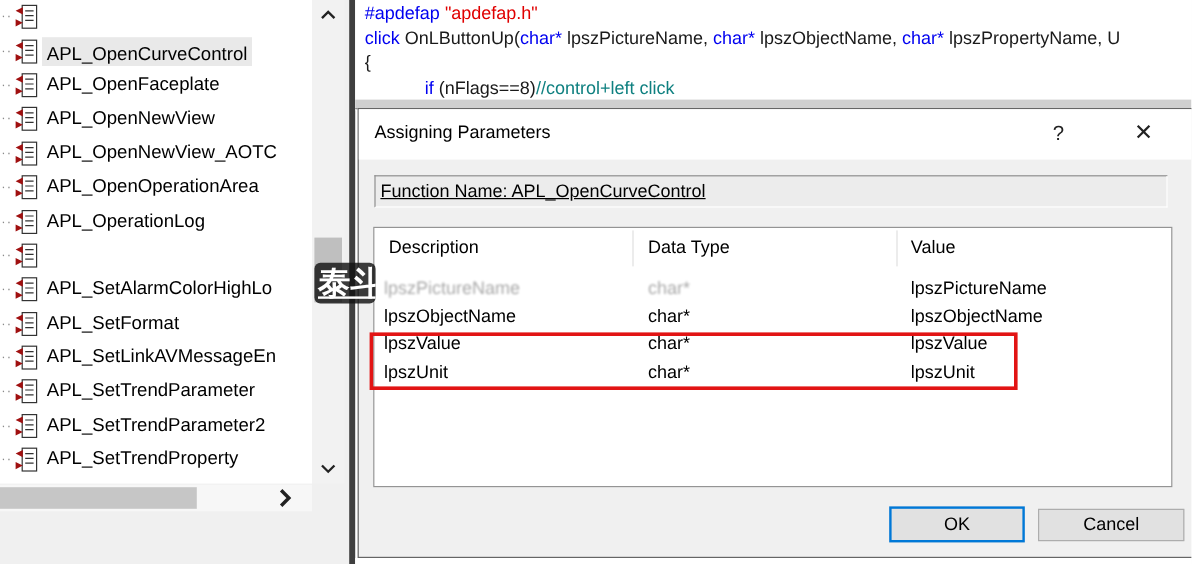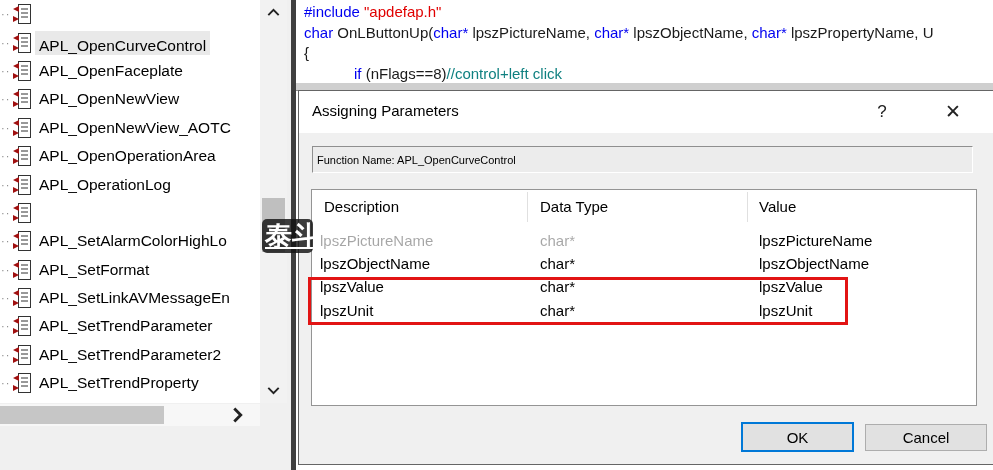--- a/index.html
+++ b/index.html
@@ -34,21 +34,21 @@
   .dialog{position:absolute;left:298px;top:90px;width:826px;height:375px;background:#f0f0f0;
        border:1px solid #656565;box-sizing:border-box;}
   .dlg-titlebar{position:absolute;left:0;top:0;width:100%;height:42px;background:#fff;}
   .dlg-title{position:absolute;left:13px;top:11px;font-size:15px;}
   .dlg-help{position:absolute;left:570px;top:8px;width:26px;height:26px;border:none;background:transparent;
        font-size:17px;color:#222;cursor:default;font-family:inherit;}
   .dlg-close{position:absolute;left:638px;top:5px;width:32px;height:30px;border:none;background:transparent;
        font-size:19px;color:#222;cursor:default;font-family:inherit;}
   .fn-name-box{position:absolute;left:13px;top:55px;width:655px;height:25px;background:#ececec;
        border:1px solid;border-color:#8f8f8f #ffffff #ffffff #8f8f8f;
-       display:flex;align-items:center;padding-left:4px;font-size:11px;}
+       display:flex;align-items:center;padding-left:4px;font-size:15px;text-decoration:underline;}
   .param-table{position:absolute;left:12px;top:98px;width:664px;height:215px;background:#fff;
        border:1px solid #949494;overflow:hidden;}
   .tbl-header{position:absolute;left:0;top:0;width:100%;height:34px;}
   .th{position:absolute;top:8px;font-size:15px;}
   .th.c0{left:12px;} .th.c1{left:228px;} .th.c2{left:447px;}
   .col-sep{position:absolute;top:2px;height:30px;width:1px;background:#e0e0e0;}
   .col-sep.s1{left:215px;} .col-sep.s2{left:435px;}
   .tbl-rows{position:absolute;left:0;top:40px;width:100%;}
   .tr{position:relative;height:23.2px;}
   .td{position:absolute;top:2px;font-size:15px;white-space:pre;}
@@ -283,22 +283,22 @@
         <svg width="11" height="16" viewBox="0 0 6 10">
             <path d="M1,1 L5,5 L1,9" stroke="#222" stroke-width="1.8" fill="none"></path>
           </svg>
       </div>
     </div>
   </div>
 
   <div class="divider"></div>
 
   <div class="code-area">
-      <div class="code-line"><span class="kw">#include </span><span class="str">"apdefap.h"</span></div>
-      <div class="code-line"><span class="kw">char </span><span class="pl">OnLButtonUp(</span><span class="kw">char*</span><span class="pl"> lpszPictureName, </span><span class="kw">char*</span><span class="pl"> lpszObjectName, </span><span class="kw">char*</span><span class="pl"> lpszPropertyName, U</span></div>
+      <div class="code-line"><span class="kw">#apdefap </span><span class="str">"apdefap.h"</span></div>
+      <div class="code-line"><span class="kw">click </span><span class="pl">OnLButtonUp(</span><span class="kw">char*</span><span class="pl"> lpszPictureName, </span><span class="kw">char*</span><span class="pl"> lpszObjectName, </span><span class="kw">char*</span><span class="pl"> lpszPropertyName, U</span></div>
       <div class="code-line"><span class="pl">{</span></div>
       <div class="code-line"><span class="pl">            </span><span class="kw">if</span><span class="pl"> (nFlags==8)</span><span class="cm">//control+left click</span></div>
     </div>
   <div class="shadow-strip"></div>
   <div class="bottom-strip"></div>
 
   <div class="dialog">
     <div class="dlg-titlebar">
       <div class="dlg-title">Assigning Parameters</div>
       <button class="dlg-help">?</button>

